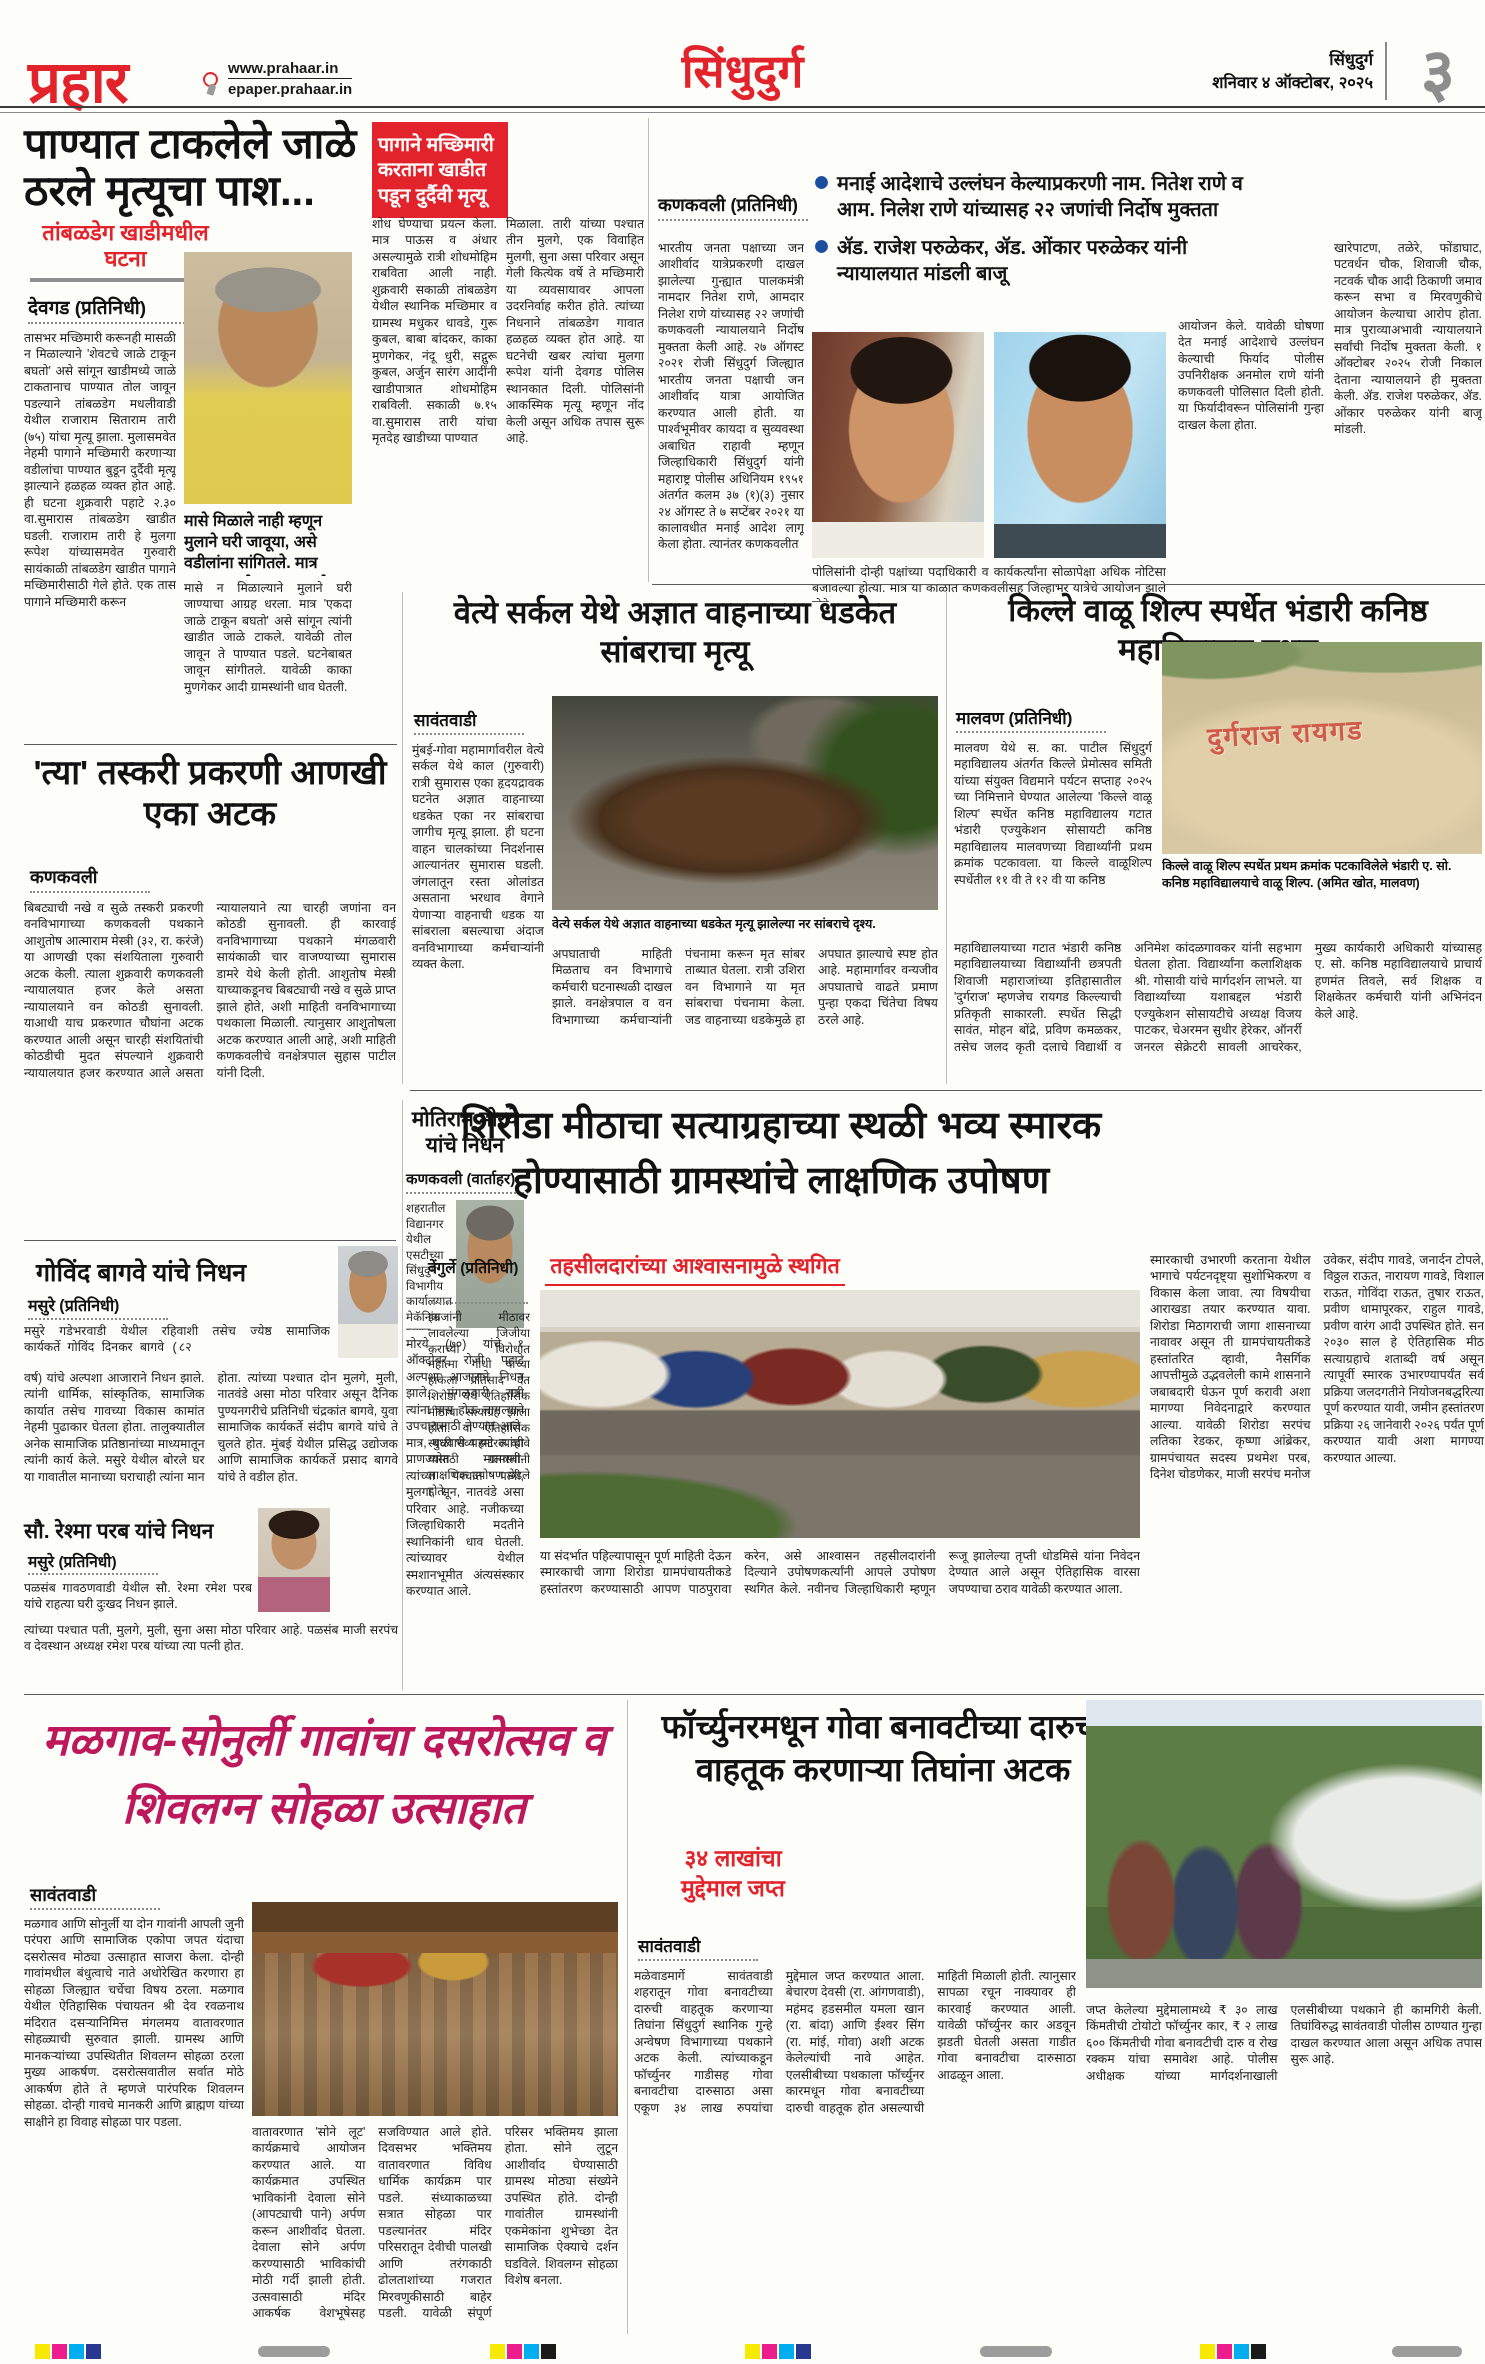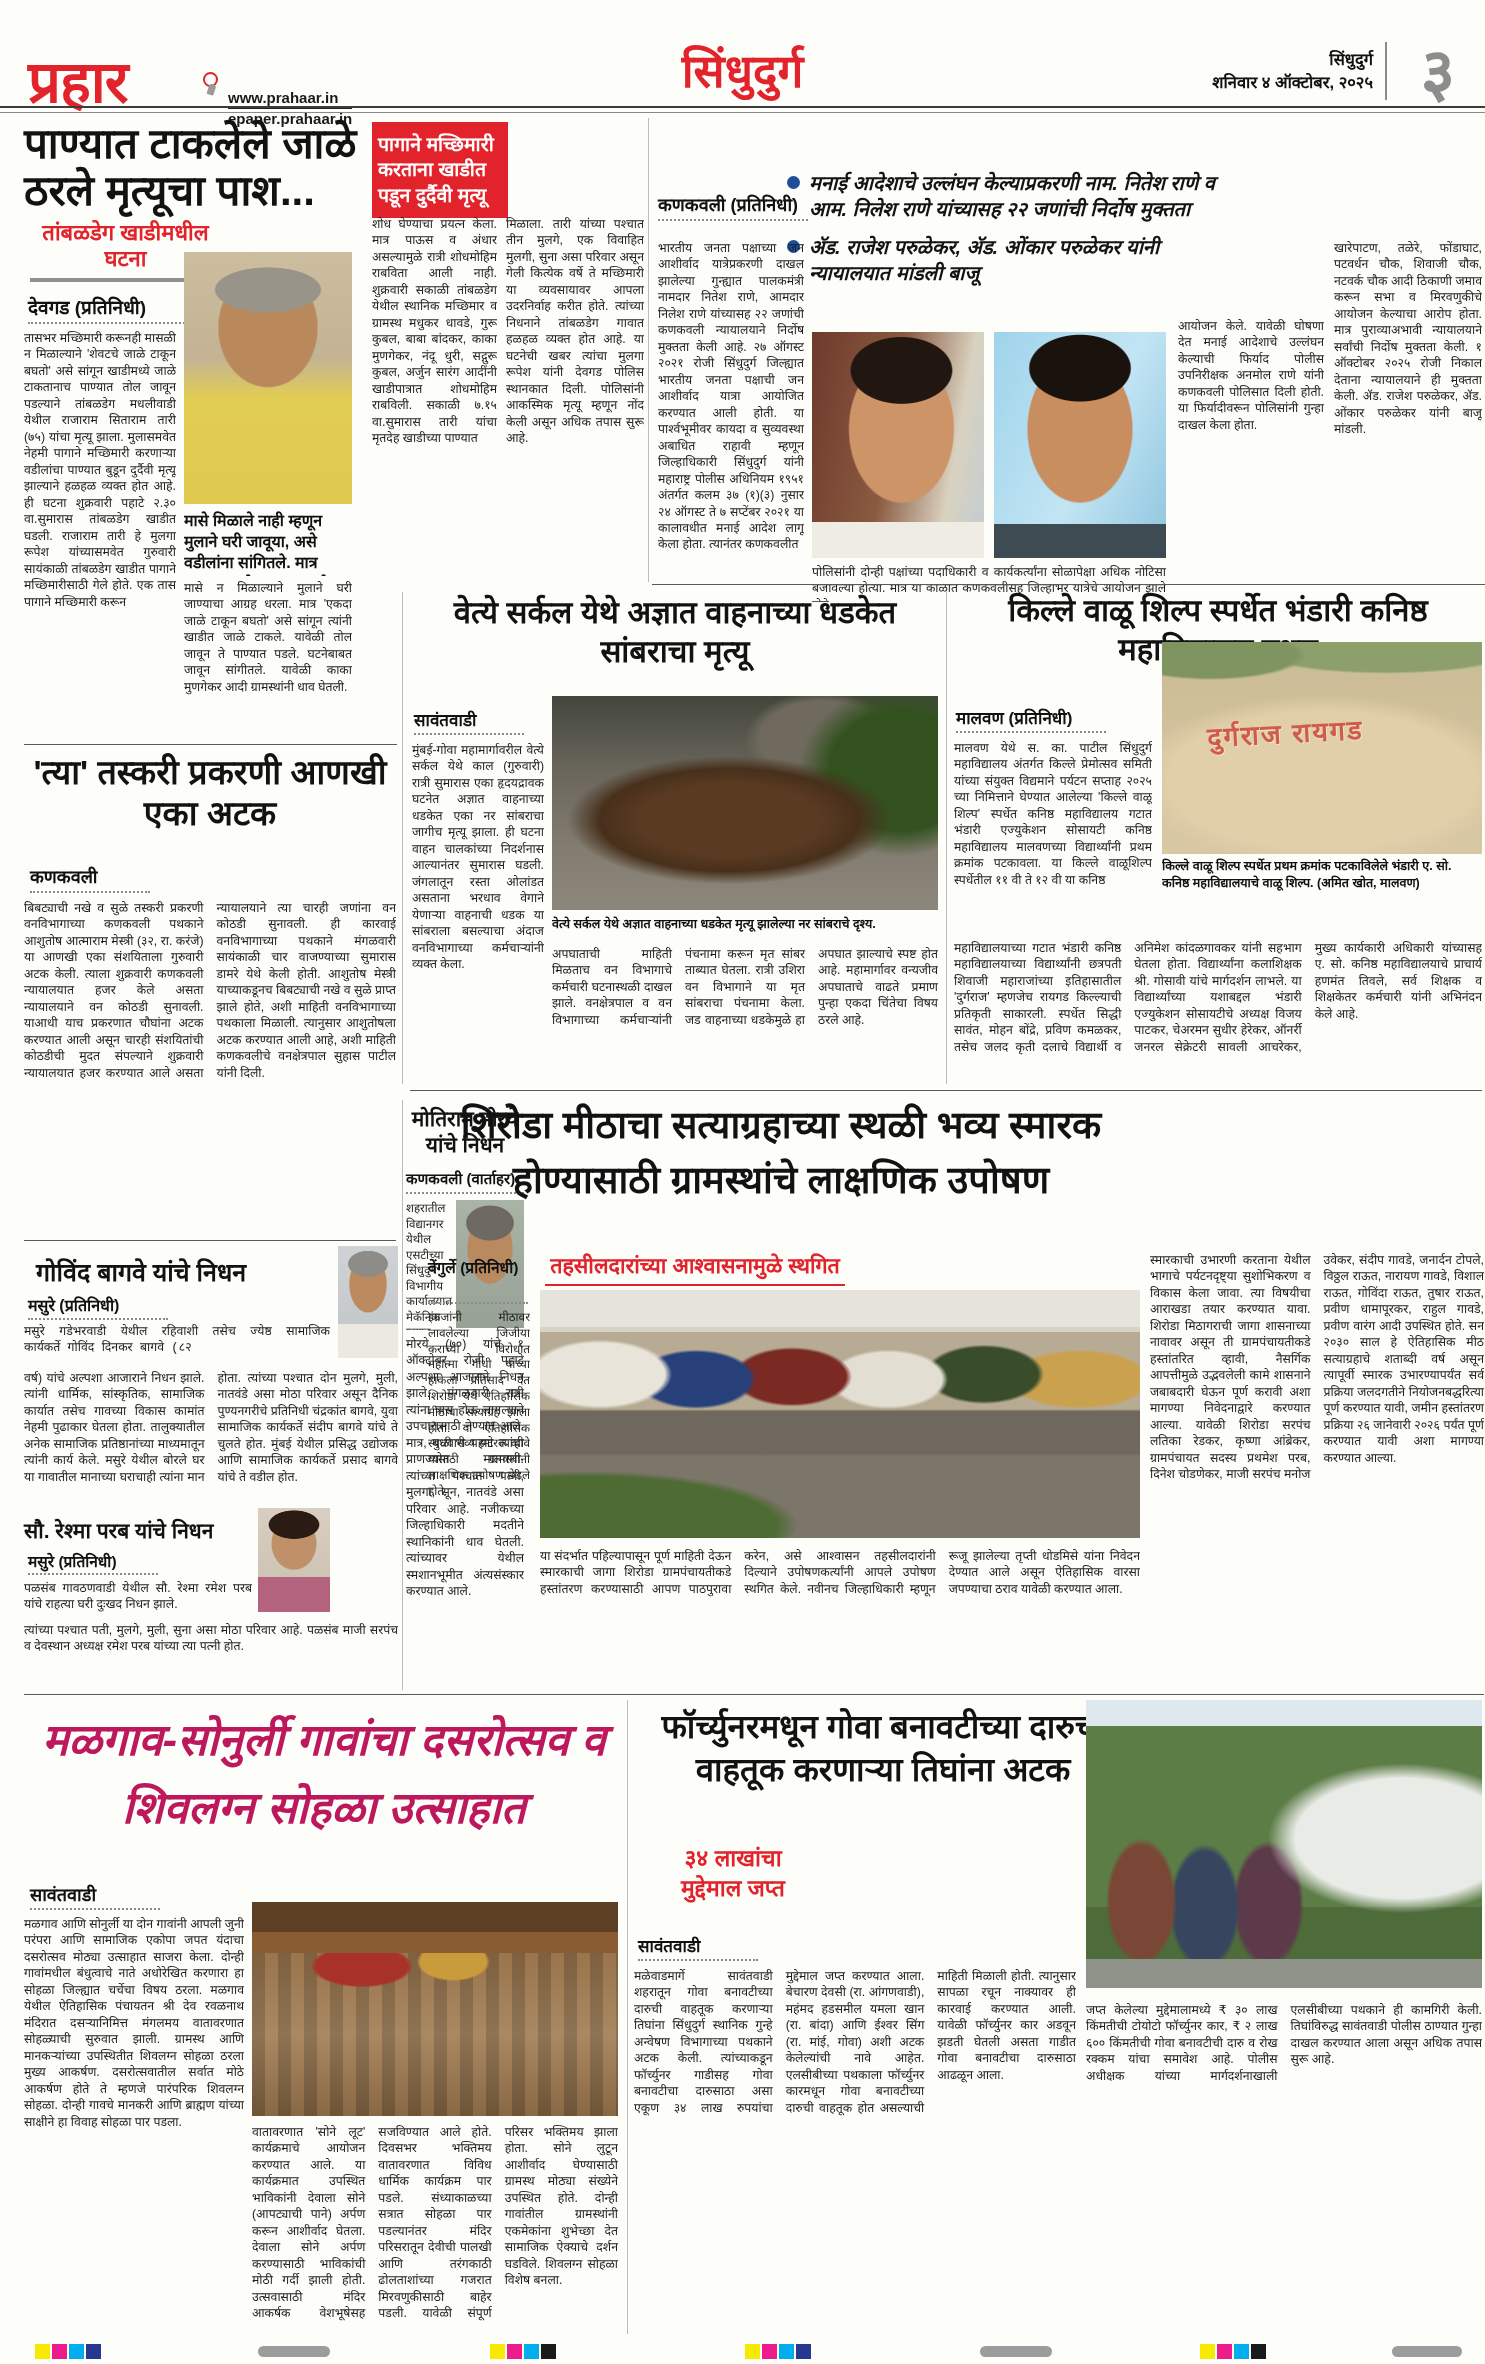--- a/index.html
+++ b/index.html
@@ -95,21 +95,21 @@
 </style>
 </head>
 <body>
 
 <div class="page">
 
   <div class="abs h red" style="left:28px;top:40px;font-size:58px;letter-spacing:-1px;">प्रहार</div>
   <span class="ring" style="left:203px;top:72px;"></span>
   <span class="handblob" style="left:208px;top:84px;"></span>
   <div class="abs" style="left:228px;top:58px;font-size:15px;font-weight:bold;color:#1a1a1a;line-height:1.35;">
-    <div style="border-bottom:1.5px solid #222;margin-top:30px;">www.prahaar.in</div>
+    <div style="border-bottom:1.5px solid #222;">www.prahaar.in</div>
     <div>epaper.prahaar.in</div>
   </div>
   <div class="abs h red hc" style="left:0;right:0;top:38px;font-size:46px;">सिंधुदुर्ग</div>
   <div class="abs" style="right:112px;top:48px;text-align:right;font-size:16.5px;font-weight:700;line-height:1.4;color:#111;">
     <div>सिंधुदुर्ग</div>
     <div>शनिवार ४ ऑक्टोबर, २०२५</div>
   </div>
   <div class="abs" style="right:98px;top:42px;height:58px;width:2px;background:#8a8a8a;"></div>
   <div class="abs h" style="right:30px;top:24px;font-size:66px;color:#8d8d8d;">३</div>
   <div class="drule"></div>
@@ -124,21 +124,21 @@
   <div class="ph" id="ph-tari" style="left:184px;top:252px;width:168px;height:252px;"></div>
   <div class="abs cap" style="left:184px;top:510px;width:168px;height:66px;font-size:16px;">मासे मिळाले नाही म्हणून मुलाने घरी जावूया, असे वडीलांना सांगितले. मात्र 'एकदा जाळे टाकून बघतो' असे सांगणारे राजाराम तारी.</div>
   <div class="abs body" style="left:184px;top:580px;width:168px;height:158px;">मासे न मिळाल्याने मुलाने घरी जाण्याचा आग्रह धरला. मात्र 'एकदा जाळे टाकून बघतो' असे सांगून त्यांनी खाडीत जाळे टाकले. यावेळी तोल जावून ते पाण्यात पडले. घटनेबाबत जावून सांगीतले. यावेळी काका मुणगेकर आदी ग्रामस्थांनी धाव घेतली.</div>
   <div class="abs body" style="left:372px;top:216px;width:125px;height:522px;">शोध घेण्याचा प्रयत्न केला. मात्र पाऊस व अंधार असल्यामुळे रात्री शोधमोहिम राबविता आली नाही. शुक्रवारी सकाळी तांबळडेग येथील स्थानिक मच्छिमार व ग्रामस्थ मधुकर धावडे, गुरू कुबल, बाबा बांदकर, काका मुणगेकर, नंदू धुरी, सद्गुरू कुबल, अर्जुन सारंग आदींनी खाडीपात्रात शोधमोहिम राबविली. सकाळी ७.१५ वा.सुमारास तारी यांचा मृतदेह खाडीच्या पाण्यात</div>
   <div class="abs body" style="left:506px;top:216px;width:138px;height:360px;">मिळाला. तारी यांच्या पश्चात तीन मुलगे, एक विवाहित मुलगी, सुना असा परिवार असून गेली कित्येक वर्षे ते मच्छिमारी या व्यवसायावर आपला उदरनिर्वाह करीत होते. त्यांच्या निधनाने तांबळडेग गावात हळहळ व्यक्त होत आहे. या घटनेची खबर त्यांचा मुलगा रूपेश यांनी देवगड पोलिस स्थानकात दिली. पोलिसांनी आकस्मिक मृत्यू म्हणून नोंद केली असून अधिक तपास सुरू आहे.</div>
   <div class="hr" style="left:24px;top:744px;width:373px;"></div>
 
   <div class="vr" style="left:648px;top:118px;height:464px;"></div>
   <div class="abs byline" style="left:658px;top:192px;font-size:18px;">कणकवली (प्रतिनिधी)</div>
   <div class="dots" style="left:658px;top:217px;width:150px;"></div>
-  <div class="abs" style="left:787px;top:170px;width:452px;font-style:italic;">
+  <div class="abs" style="left:815px;top:170px;width:452px;">
     <div class="bi">
         <span class="dot"></span>
       <span>मनाई आदेशाचे उल्लंघन केल्याप्रकरणी नाम. नितेश राणे व आम. निलेश राणे यांच्यासह २२ जणांची निर्दोष मुक्तता</span>
       </div>
     <div class="bi">
         <span class="dot"></span>
       <span>ॲड. राजेश परुळेकर, ॲड. ओंकार परुळेकर यांनी न्यायालयात मांडली बाजू</span>
       </div>
   </div>
   <div class="abs body" style="left:658px;top:240px;width:146px;height:340px;">भारतीय जनता पक्षाच्या जन आशीर्वाद यात्रेप्रकरणी दाखल झालेल्या गुन्ह्यात पालकमंत्री नामदार नितेश राणे, आमदार निलेश राणे यांच्यासह २२ जणांची कणकवली न्यायालयाने निर्दोष मुक्तता केली आहे. २७ ऑगस्ट २०२१ रोजी सिंधुदुर्ग जिल्ह्यात भारतीय जनता पक्षाची जन आशीर्वाद यात्रा आयोजित करण्यात आली होती. या पार्श्वभूमीवर कायदा व सुव्यवस्था अबाधित राहावी म्हणून जिल्हाधिकारी सिंधुदुर्ग यांनी महाराष्ट्र पोलीस अधिनियम १९५१ अंतर्गत कलम ३७ (१)(३) नुसार २४ ऑगस्ट ते ७ सप्टेंबर २०२१ या कालावधीत मनाई आदेश लागू केला होता. त्यानंतर कणकवलीत</div>

